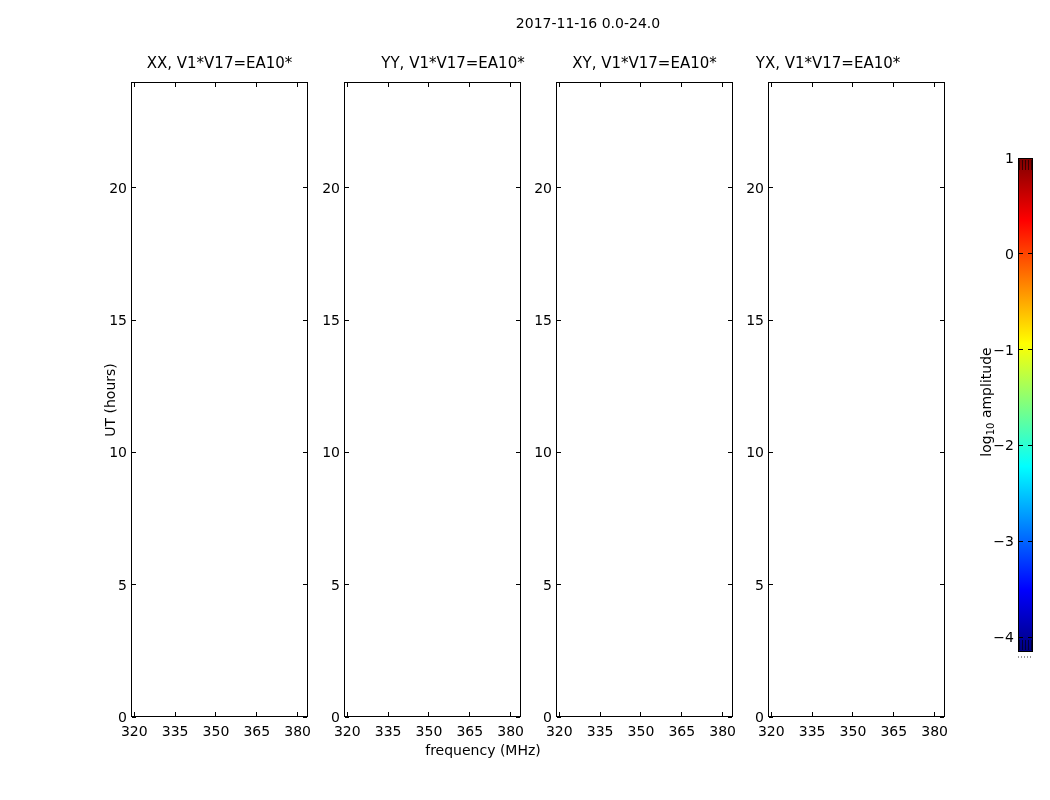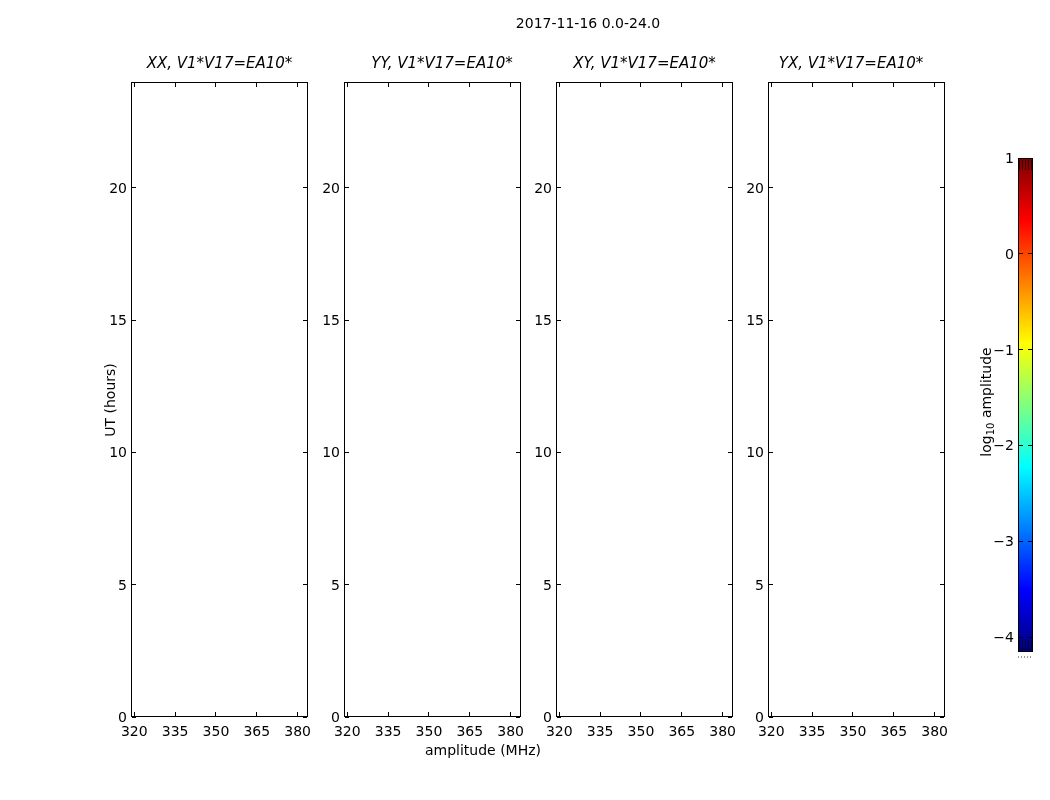--- a/index.html
+++ b/index.html
@@ -2,21 +2,21 @@
 <html><head>
 <meta charset="utf-8">
 <style>
   html,body{margin:0;padding:0;background:#fff;}
   .fig{position:relative;width:1050px;height:800px;background:#ffffff;
        font-family:"DejaVu Sans",sans-serif;color:#000;overflow:hidden;}
   .fig-title{position:absolute;top:15px;left:588px;transform:translateX(-50%);
              font-size:14px;white-space:nowrap;}
   .panel{position:absolute;border:1px solid #000;background:#fff;box-sizing:border-box;}
   .panel-title{position:absolute;top:54px;transform:translateX(-50%);
-               font-size:15px;white-space:nowrap;font-style:italic;}
+               font-size:15px;white-space:nowrap;}
   .tick{position:absolute;background:#000;}
   .vtick{width:1px;height:4px;}
   .htick{width:4px;height:1px;}
   .xtick-label{position:absolute;width:40px;text-align:center;font-size:14px;line-height:16px;}
   .ytick-label{position:absolute;width:42px;text-align:right;font-size:14px;line-height:16px;}
   .xlabel{position:absolute;top:742px;left:483px;transform:translateX(-50%);
           font-size:14px;white-space:nowrap;}
   .ylabel{position:absolute;top:400px;left:110px;transform:translate(-50%,-50%) rotate(-90deg);
           font-size:14px;white-space:nowrap;}
   .cb{position:absolute;left:1018px;top:158px;width:15px;height:494px;
@@ -70,21 +70,21 @@
       <div class="tick htick" style="left: 132px; top: 451.917px;"></div>
       <div class="tick htick" style="left: 303px; top: 451.917px;"></div>
       <div class="ytick-label" style="left: 85px; top: 444.417px;">10</div>
       <div class="tick htick" style="left: 132px; top: 319.625px;"></div>
       <div class="tick htick" style="left: 303px; top: 319.625px;"></div>
       <div class="ytick-label" style="left: 85px; top: 312.125px;">15</div>
       <div class="tick htick" style="left: 132px; top: 187.333px;"></div>
       <div class="tick htick" style="left: 303px; top: 187.333px;"></div>
       <div class="ytick-label" style="left: 85px; top: 179.833px;">20</div>
       <div class="panel" style="left: 344px; top: 82px; width: 177px; height: 635px;"></div>
-      <div class="panel-title" style="left: 442px;">YY, V1*V17=EA10*</div>
+      <div class="panel-title" style="left: 453px;">YY, V1*V17=EA10*</div>
       <div class="tick vtick" style="left: 346.768px; top: 712px;"></div>
       <div class="tick vtick" style="left: 346.768px; top: 83px;"></div>
       <div class="xtick-label" style="left: 327.268px; top: 723px;">320</div>
       <div class="tick vtick" style="left: 387.614px; top: 712px;"></div>
       <div class="tick vtick" style="left: 387.614px; top: 83px;"></div>
       <div class="xtick-label" style="left: 368.114px; top: 723px;">335</div>
       <div class="tick vtick" style="left: 428.46px; top: 712px;"></div>
       <div class="tick vtick" style="left: 428.46px; top: 83px;"></div>
       <div class="xtick-label" style="left: 408.96px; top: 723px;">350</div>
       <div class="tick vtick" style="left: 469.306px; top: 712px;"></div>
@@ -134,21 +134,21 @@
       <div class="tick htick" style="left: 557px; top: 451.917px;"></div>
       <div class="tick htick" style="left: 728px; top: 451.917px;"></div>
       <div class="ytick-label" style="left: 510px; top: 444.417px;">10</div>
       <div class="tick htick" style="left: 557px; top: 319.625px;"></div>
       <div class="tick htick" style="left: 728px; top: 319.625px;"></div>
       <div class="ytick-label" style="left: 510px; top: 312.125px;">15</div>
       <div class="tick htick" style="left: 557px; top: 187.333px;"></div>
       <div class="tick htick" style="left: 728px; top: 187.333px;"></div>
       <div class="ytick-label" style="left: 510px; top: 179.833px;">20</div>
       <div class="panel" style="left: 768px; top: 82px; width: 177px; height: 635px;"></div>
-      <div class="panel-title" style="left: 851px;">YX, V1*V17=EA10*</div>
+      <div class="panel-title" style="left: 828px;">YX, V1*V17=EA10*</div>
       <div class="tick vtick" style="left: 770.768px; top: 712px;"></div>
       <div class="tick vtick" style="left: 770.768px; top: 83px;"></div>
       <div class="xtick-label" style="left: 751.268px; top: 723px;">320</div>
       <div class="tick vtick" style="left: 811.614px; top: 712px;"></div>
       <div class="tick vtick" style="left: 811.614px; top: 83px;"></div>
       <div class="xtick-label" style="left: 792.114px; top: 723px;">335</div>
       <div class="tick vtick" style="left: 852.46px; top: 712px;"></div>
       <div class="tick vtick" style="left: 852.46px; top: 83px;"></div>
       <div class="xtick-label" style="left: 832.96px; top: 723px;">350</div>
       <div class="tick vtick" style="left: 893.306px; top: 712px;"></div>
@@ -168,21 +168,21 @@
       <div class="ytick-label" style="left: 722px; top: 444.417px;">10</div>
       <div class="tick htick" style="left: 769px; top: 319.625px;"></div>
       <div class="tick htick" style="left: 940px; top: 319.625px;"></div>
       <div class="ytick-label" style="left: 722px; top: 312.125px;">15</div>
       <div class="tick htick" style="left: 769px; top: 187.333px;"></div>
       <div class="tick htick" style="left: 940px; top: 187.333px;"></div>
       <div class="ytick-label" style="left: 722px; top: 179.833px;">20</div>
     </div>
 
   <div class="ylabel">UT (hours)</div>
-  <div class="xlabel">amplitude (MHz)</div>
+  <div class="xlabel">frequency (MHz)</div>
 
   <div class="cb">
     <div class="cb-grad"></div>
     <div class="cb-hatch cb-hatch-top"></div>
     <div class="cb-hatch cb-hatch-bottom"></div>
   </div>
   <div class="cb-dots"></div>
   <div id="cbticks-root">
       <div class="tick htick" style="left: 1019px; top: 157.5px;"></div>
       <div class="tick htick" style="left: 1028px; top: 157.5px;"></div>

